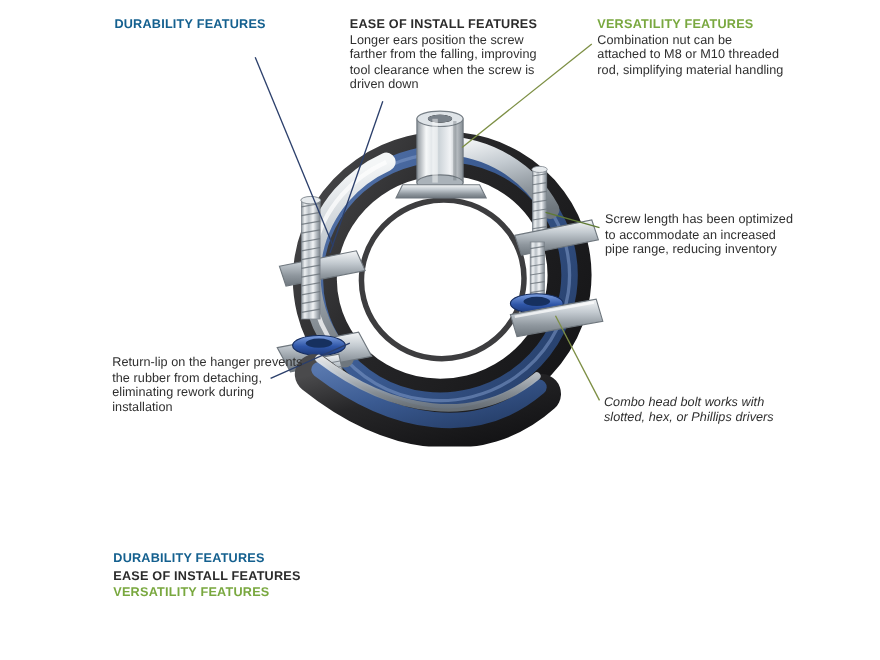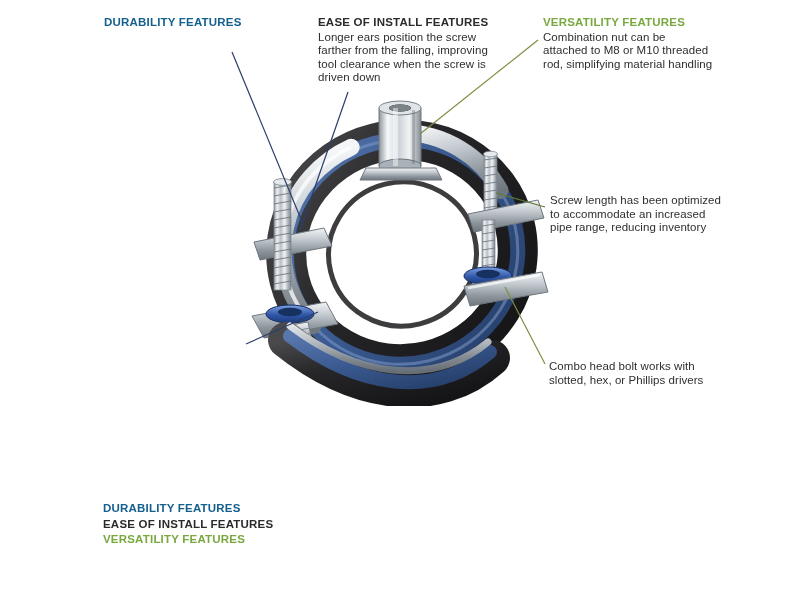--- a/index.html
+++ b/index.html
@@ -48,21 +48,21 @@
     display: block;
   }
   .hd.blue  { color: #14608f; }
   .hd.dark  { color: #2b2b2b; }
   .hd.green { color: #79a83f; }
 
   .co-durability   { left: 104px; top: 16px;  width: 186px; }
   .co-ease         { left: 318px; top: 16px;  width: 180px; }
   .co-versatility  { left: 543px; top: 16px;  width: 170px; }
   .co-screwlen     { left: 550px; top: 194px; width: 175px; }
-  .co-combohead    { left: 549px; top: 360px; width: 180px; }
+  .co-combohead    { left: 549px; top: 360px; width: 180px; font-style: italic; }
   .co-returnlip    { left: 102px; top: 324px; width: 180px; }
 
   
   .legend {
     position: absolute;
     left: 103px;
     top: 484px;
     width: 230px;
   }
   .legend-intro {
@@ -278,20 +278,23 @@
   </div>
 
   <div class="callout co-screwlen">
     <span>Screw length has been optimized to accommodate an increased pipe range, reducing inventory</span>
   </div>
 
   <div class="callout co-combohead">
     <span>Combo head bolt works with slotted, hex, or Phillips drivers</span>
   </div>
 
+  <div class="callout co-returnlip">
+    <span>Return-lip on the hanger prevents the rubber from detaching, eliminating rework during installation</span>
+  </div>
 
   <div class="legend">
     <div class="legend-list">
       <div class="legend-item lg-blue">DURABILITY FEATURES</div>
       <div class="legend-item lg-dark">EASE OF INSTALL FEATURES</div>
       <div class="legend-item lg-green">VERSATILITY FEATURES</div>
     </div>
   </div>
 
 </div>

